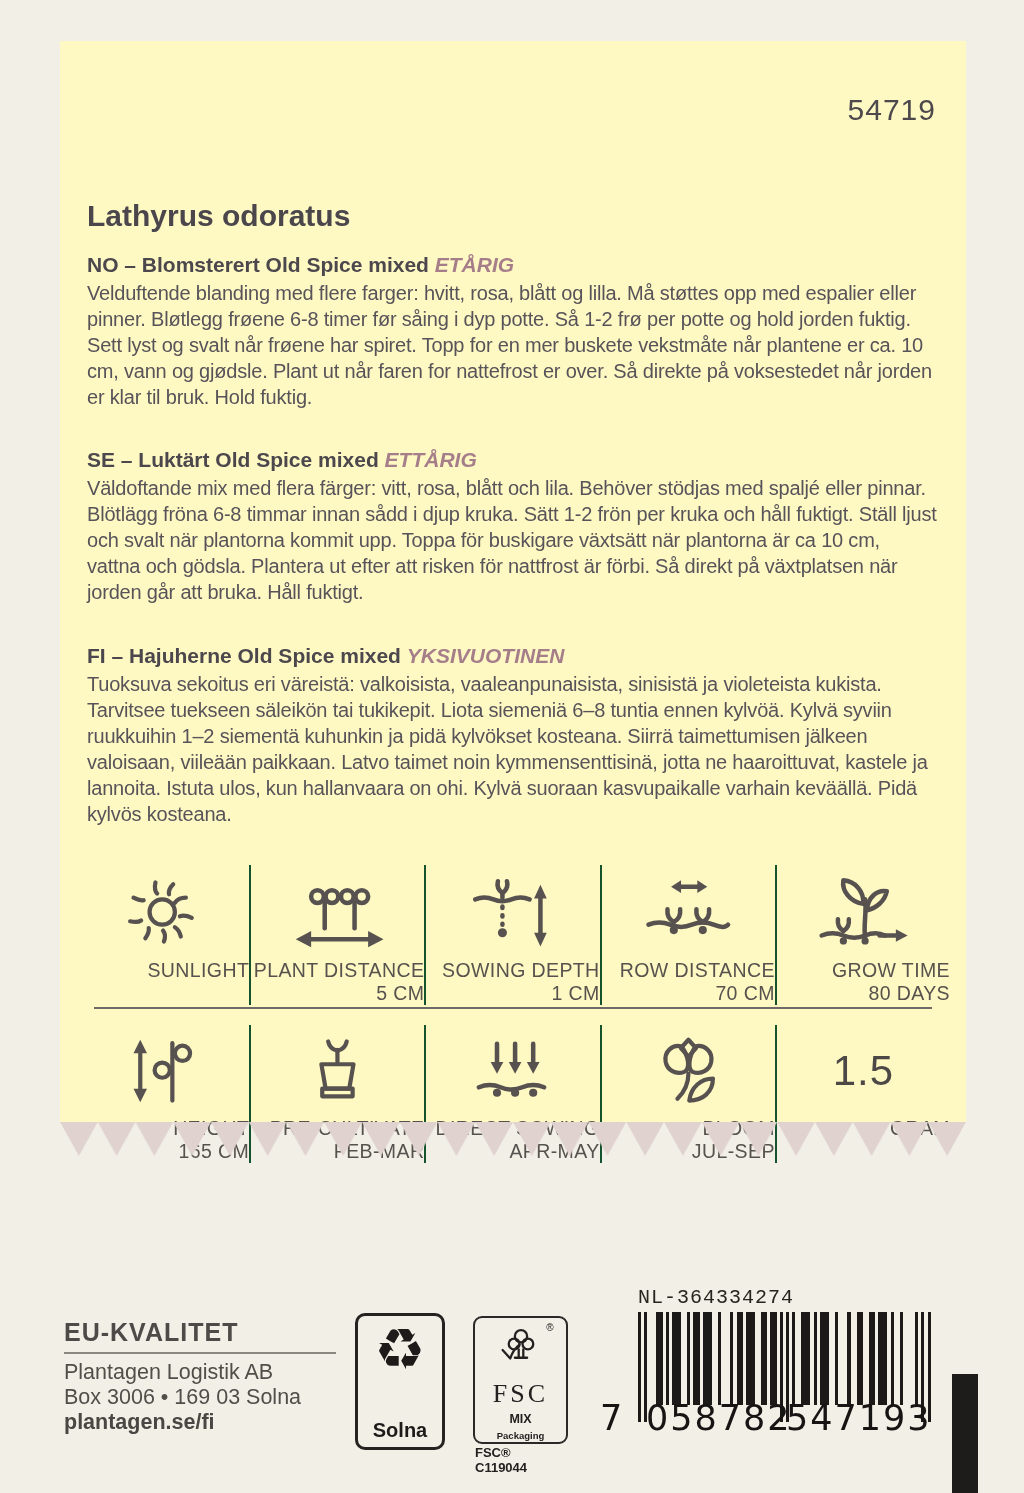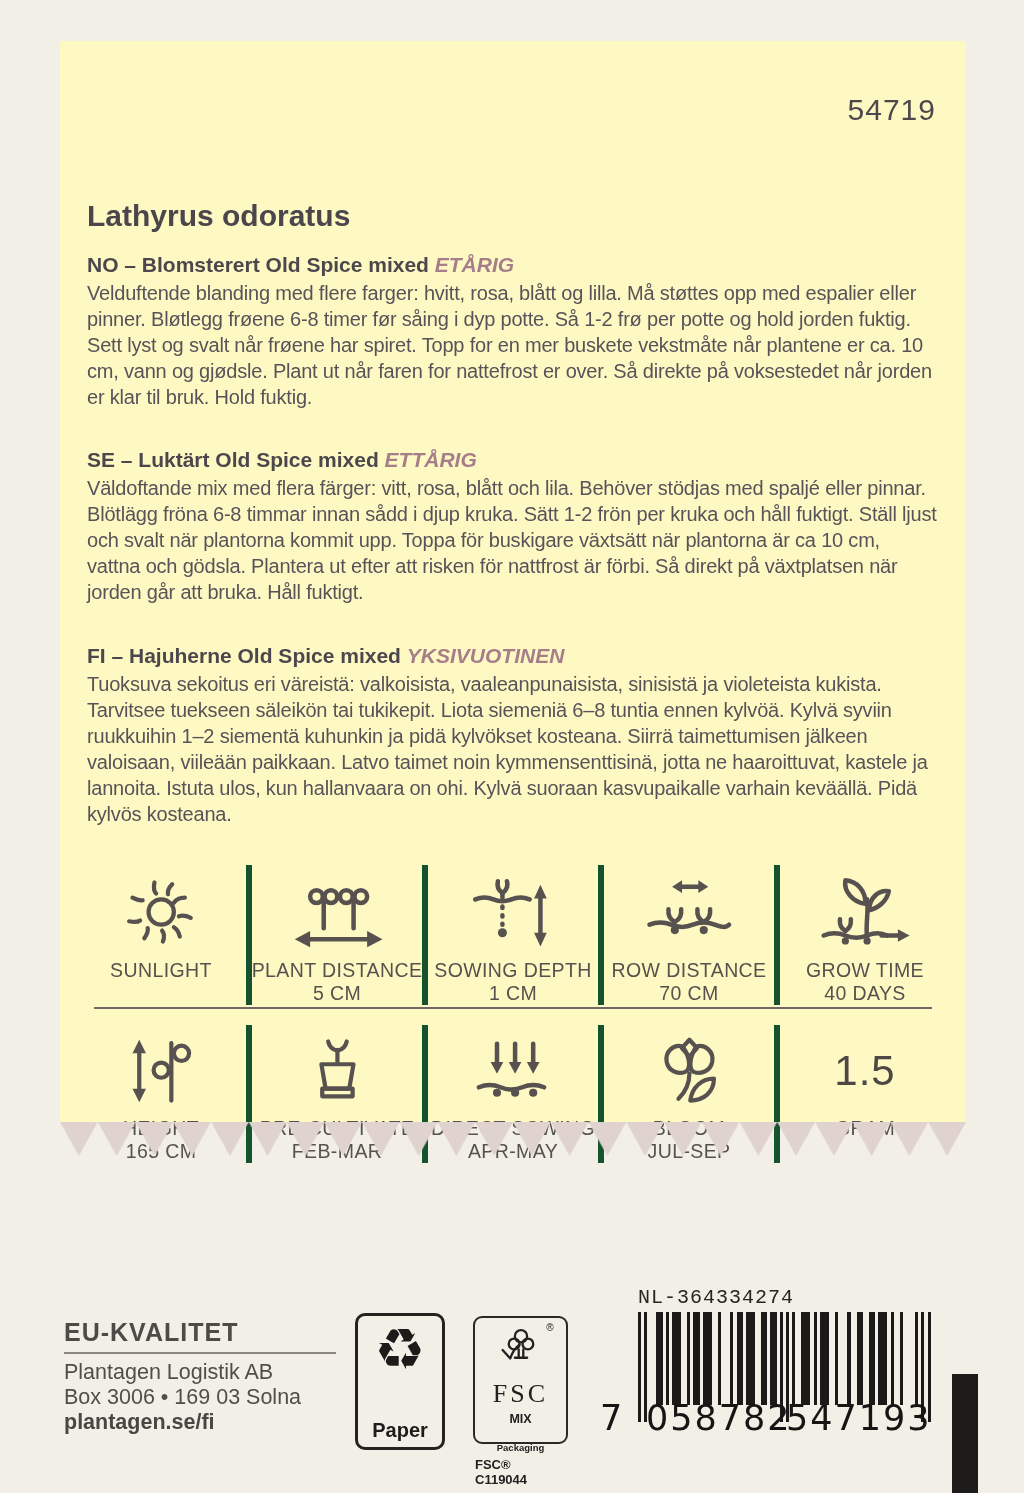--- a/index.html
+++ b/index.html
@@ -46,24 +46,24 @@
     position:absolute;left:16px;width:874px;
     display:flex;
   }
   .grid-row1{top:824px;height:140px;}
   .grid-row2{top:984px;height:138px;}
   .grid-divider{
     position:absolute;left:34px;top:966px;width:838px;height:2px;
     background:#6f6a66;
   }
   .cell{
-    flex:1 1 0;display:flex;flex-direction:column;align-items:center;
+    flex:1 1 0;display:flex;flex-direction:column;align-items:flex-end;
     justify-content:flex-end;min-width:0;
   }
-  .cell + .cell{border-left:6px solid #14532d;}
+  .cell + .cell{border-left:2px solid #14532d;}
   .cell-icon{
     flex:1 1 auto;display:flex;align-items:center;justify-content:center;width:100%;
   }
   .cell-icon svg{height:76px;}
   .cell-label,.cell-value{
     font-size:19.5px;line-height:23px;letter-spacing:0.4px;color:#57524e;
     text-align:center;white-space:nowrap;
   }
   .cell-value{min-height:23px;}
   .big-num{
@@ -96,21 +96,21 @@
     display:flex;flex-direction:column;align-items:center;justify-content:flex-start;
     padding-top:6px;color:#222120;
   }
   .fsc-tree-wrap{position:relative;height:46px;}
   .fsc-reg{position:absolute;right:-10px;top:-2px;font-size:10px;}
   .fsc-brand{
     font-family:"Liberation Serif",serif;font-weight:normal;font-size:26px;
     letter-spacing:3px;line-height:1;margin-top:11px;
   }
   .fsc-type{font-size:12.5px;font-weight:bold;margin-top:5px;}
-  .fsc-scope{font-size:9.5px;font-weight:bold;margin-top:16px;}
+  .fsc-scope{font-size:9.5px;font-weight:bold;margin-top:4px;}
   .fsc-license{font-size:13px;font-weight:bold;margin-top:4px;}
 
   .barcode-wrap{position:absolute;left:600px;top:1286px;width:400px;height:170px;color:#1b1a18;}
   .barcode-ref{
     position:absolute;left:38px;top:0;font-size:20px;letter-spacing:1px;color:#26251f;font-family:Liberation Mono, monospace;
   }
   .bars{position:absolute;left:38px;top:26px;width:293px;height:110px;}
   .bar{position:absolute;top:0;height:93px;background:#1b1a18;}
   .bar.guard{height:110px;}
   .bc-digit{position:absolute;font-family:"DejaVu Sans",sans-serif;font-size:35px;color:#161514;top:112px;}
@@ -233,21 +233,21 @@
             <path class="ic" d="M38 63 q-7 -4 -6 -13"></path>
             <path class="ic" d="M38 63 q7 -4 6 -13"></path>
             <path class="ic" d="M14 68 q12 -5 24 0 t24 0 t22 0"></path>
             <circle class="icf" cx="38" cy="74" r="4"></circle>
             <circle class="icf" cx="62" cy="74" r="4"></circle>
             <path class="ic" d="M78 68 H98"></path>
             <polygon class="icf" points="96,61 109,68 96,75"></polygon>
           </svg>
         </div>
         <div class="cell-label">GROW TIME</div>
-        <div class="cell-value">40 DAYS</div>
+        <div class="cell-value">80 DAYS</div>
       </div>
     </div>
 
     <div class="grid-divider"></div>
 
     <div class="grid grid-row2">
 
       <div class="cell">
         <div class="cell-icon">
           <svg viewBox="0 0 100 90">
@@ -332,21 +332,21 @@
   <div class="eu-block">
     <h3 class="eu-title">EU-KVALITET</h3>
     <div class="eu-rule"></div>
     <p>Plantagen Logistik AB</p>
     <p>Box 3006 • 169 03 Solna</p>
     <p class="bold">plantagen.se/fi</p>
   </div>
 
   <div class="paper-box">
     <div class="recycle-glyph">♻</div>
-    <div class="paper-label">Paper</div>
+    <div class="paper-label">Solna</div>
   </div>
 
   <div class="fsc-box">
     <div class="fsc-tree-wrap">
       <svg viewBox="0 0 60 60" width="46" height="46">
         <g stroke="#222120" stroke-width="3" fill="none" stroke-linecap="round" stroke-linejoin="round">
           <circle cx="30" cy="16" r="8"></circle>
           <circle cx="21" cy="26" r="7"></circle>
           <circle cx="39" cy="26" r="7"></circle>
           <path d="M27 44 V33 M33 44 V33 M22 44 H38"></path>

